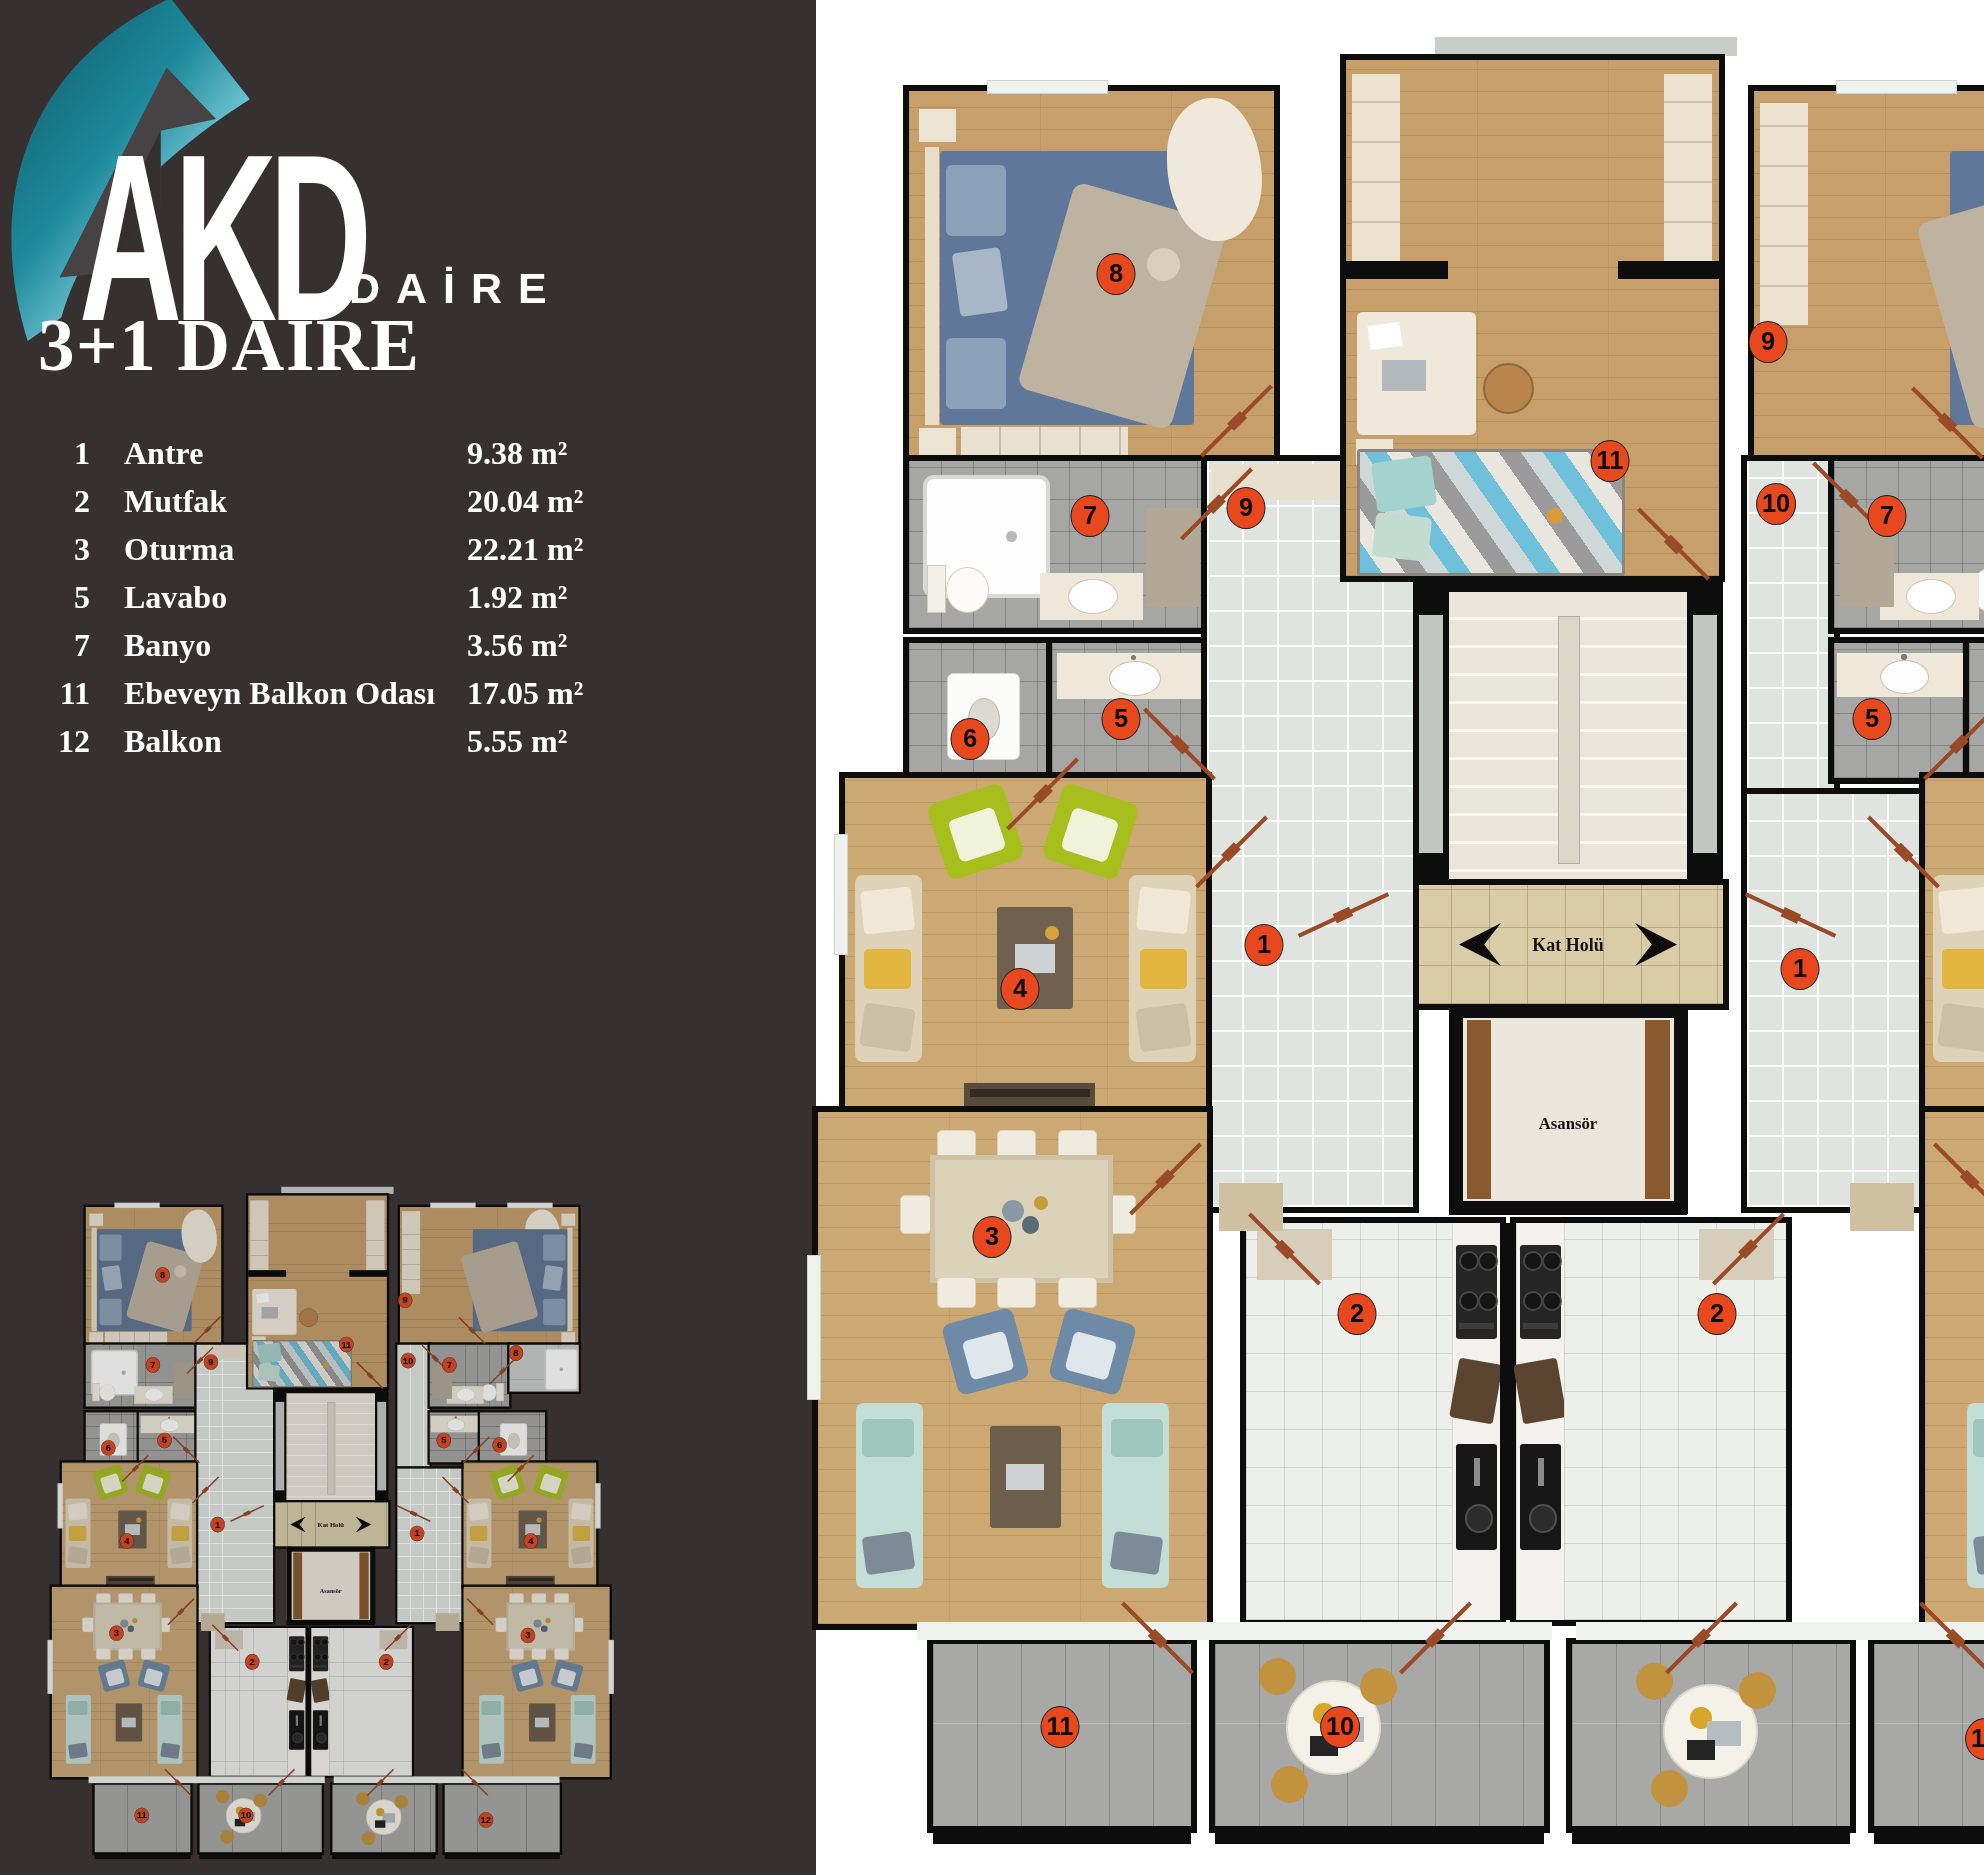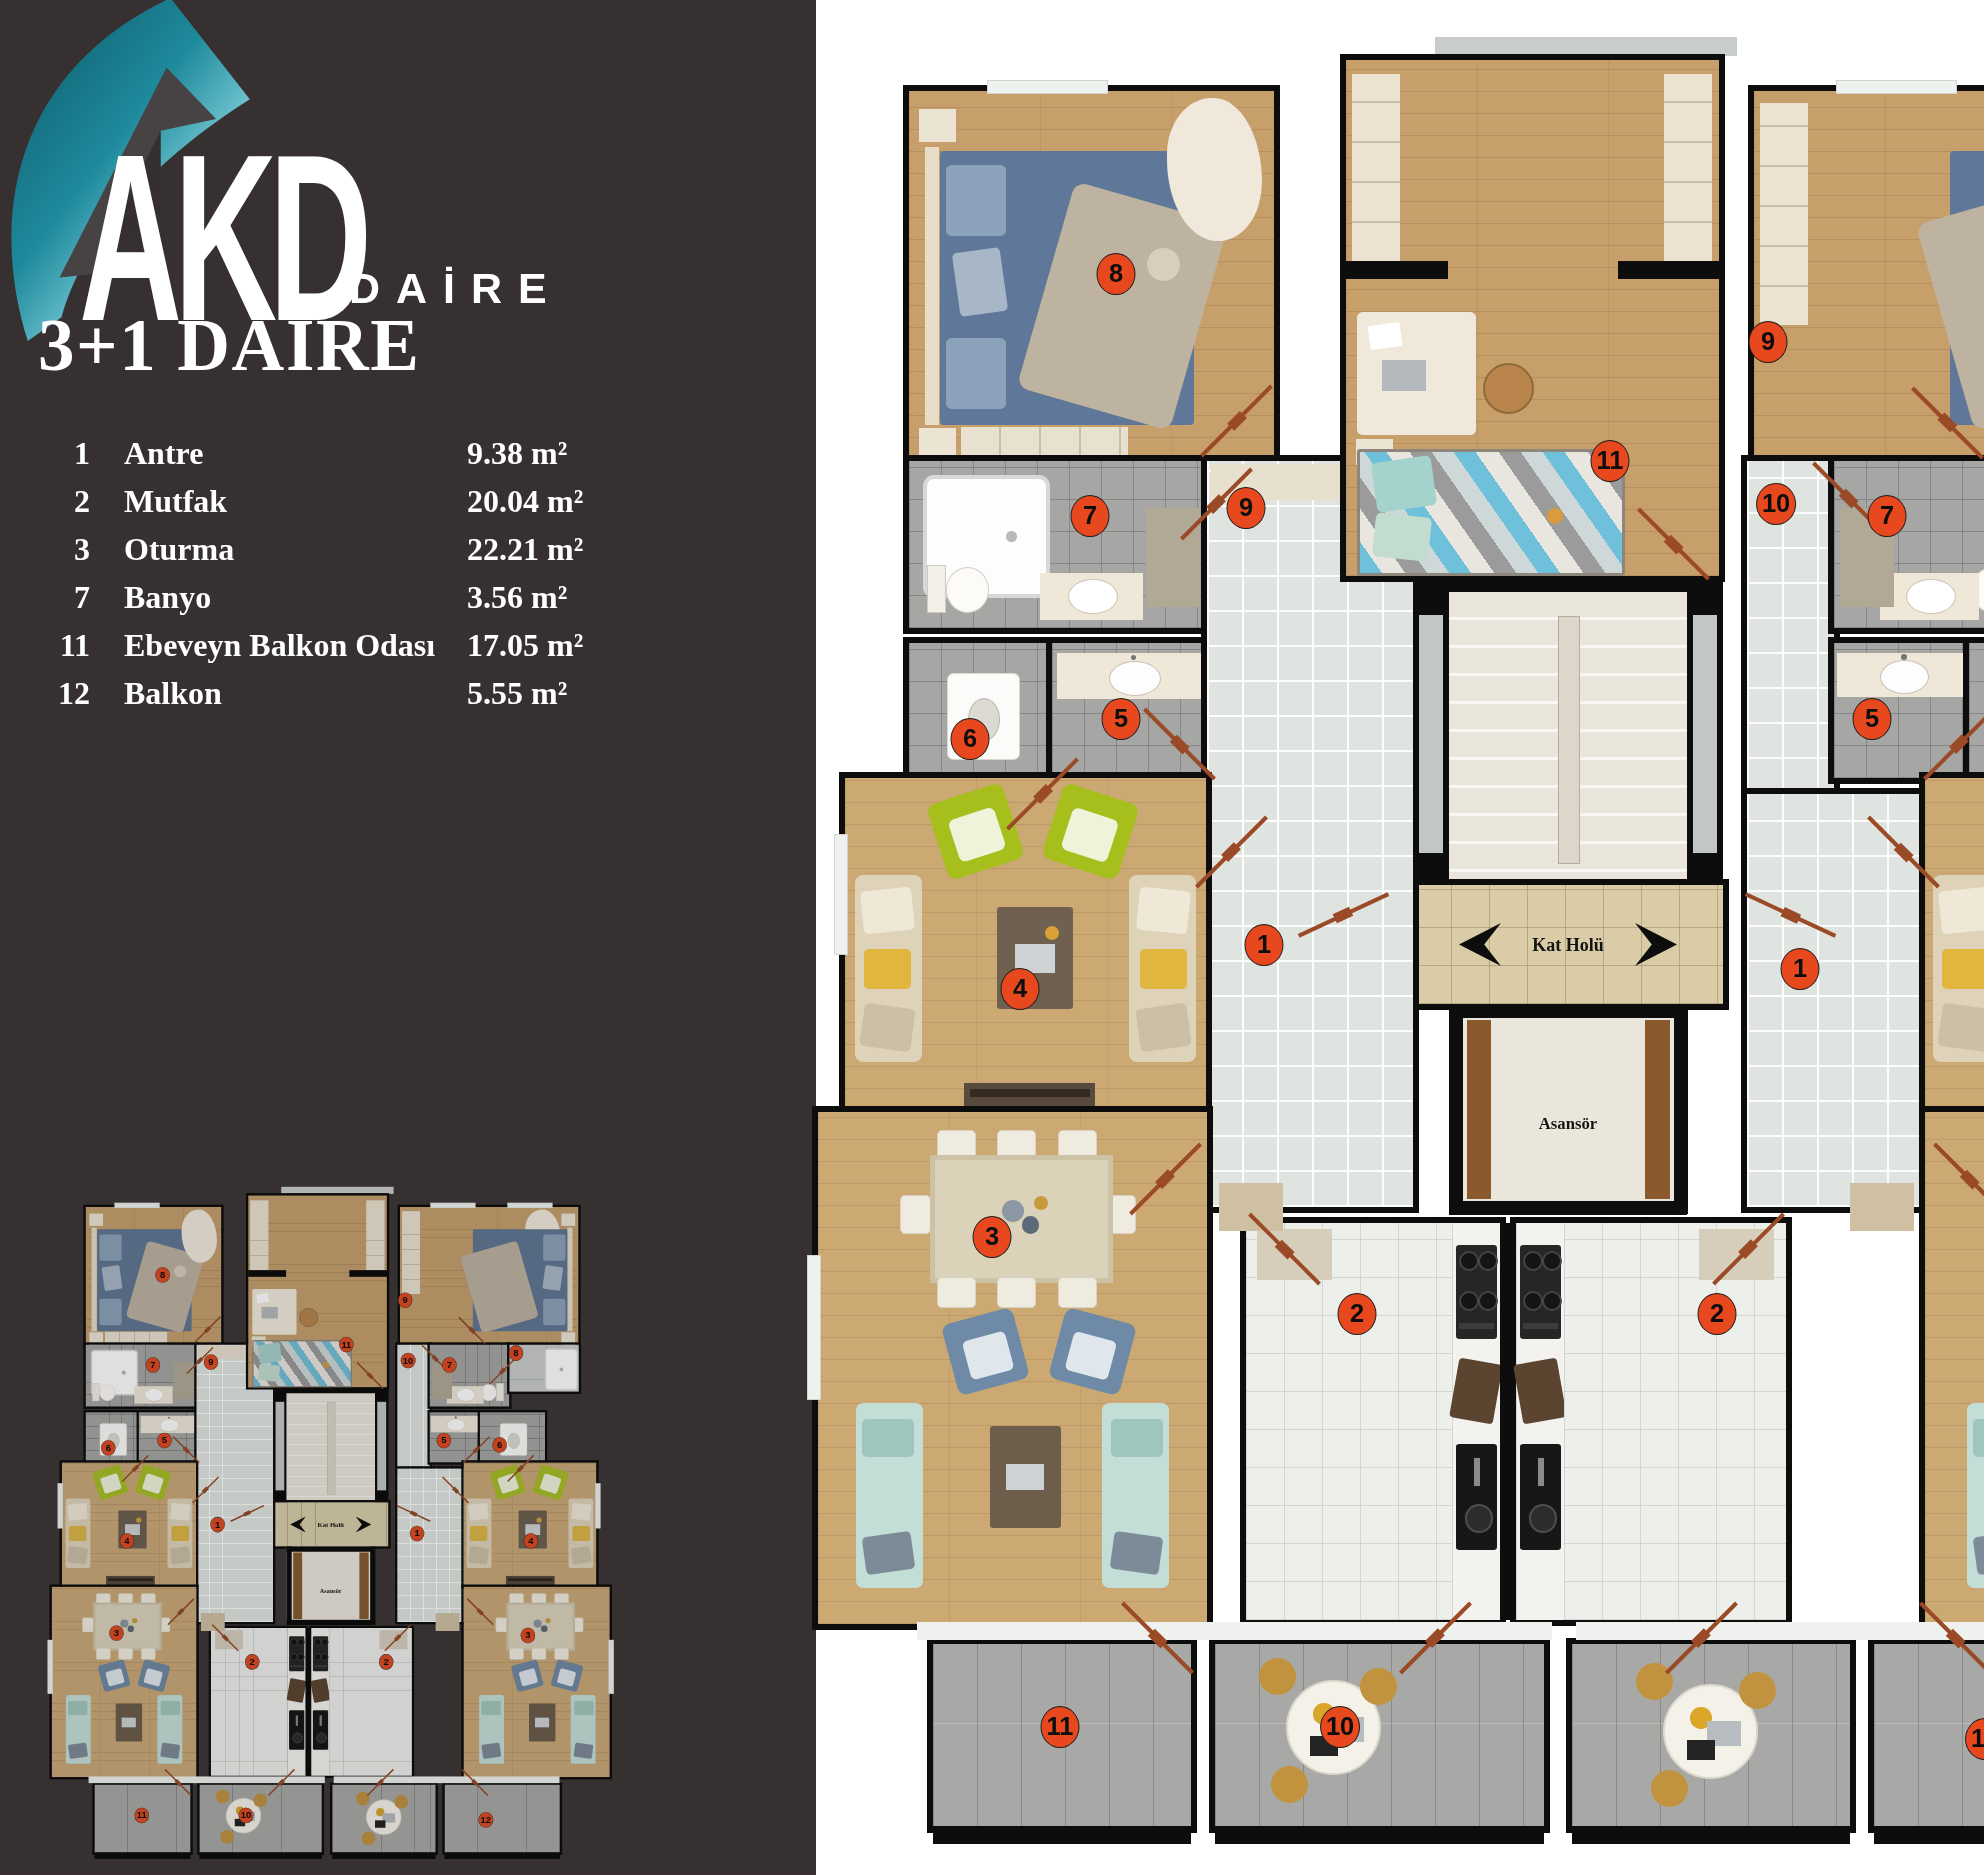--- a/index.html
+++ b/index.html
@@ -92,20 +92,21 @@
       <path d="M250,690 L405,520 L405,330 L330,480 Z" fill="#35302f"></path>
     </svg>
     <div id="brand-name">AKD</div>
     <div id="brand-sub">DAİRE</div>
     <div id="page-title">3+1 DAİRE</div>
 
     <div id="legend">
       <div class="lrow"><span class="lno">1</span><span class="lname">Antre</span><span class="larea">9.38 m²</span></div>
       <div class="lrow"><span class="lno">2</span><span class="lname">Mutfak</span><span class="larea">20.04 m²</span></div>
       <div class="lrow"><span class="lno">3</span><span class="lname">Oturma</span><span class="larea">22.21 m²</span></div>
+      <div class="lrow"><span class="lno">5</span><span class="lname">Lavabo</span><span class="larea">1.92 m²</span></div>
       <div class="lrow"><span class="lno">7</span><span class="lname">Banyo</span><span class="larea">3.56 m²</span></div>
       <div class="lrow"><span class="lno">11</span><span class="lname">Ebeveyn Balkon Odası</span><span class="larea">17.05 m²</span></div>
       <div class="lrow"><span class="lno">12</span><span class="lname">Balkon</span><span class="larea">5.55 m²</span></div>
     </div>
   </div>
 
   <div id="plan-main" class="plan-wrap">
 
   <div class="wall" style="left:597px;top:560px;width:310px;height:24px"></div>
   <div class="wall" style="left:597px;top:576px;width:36px;height:294px"></div>

